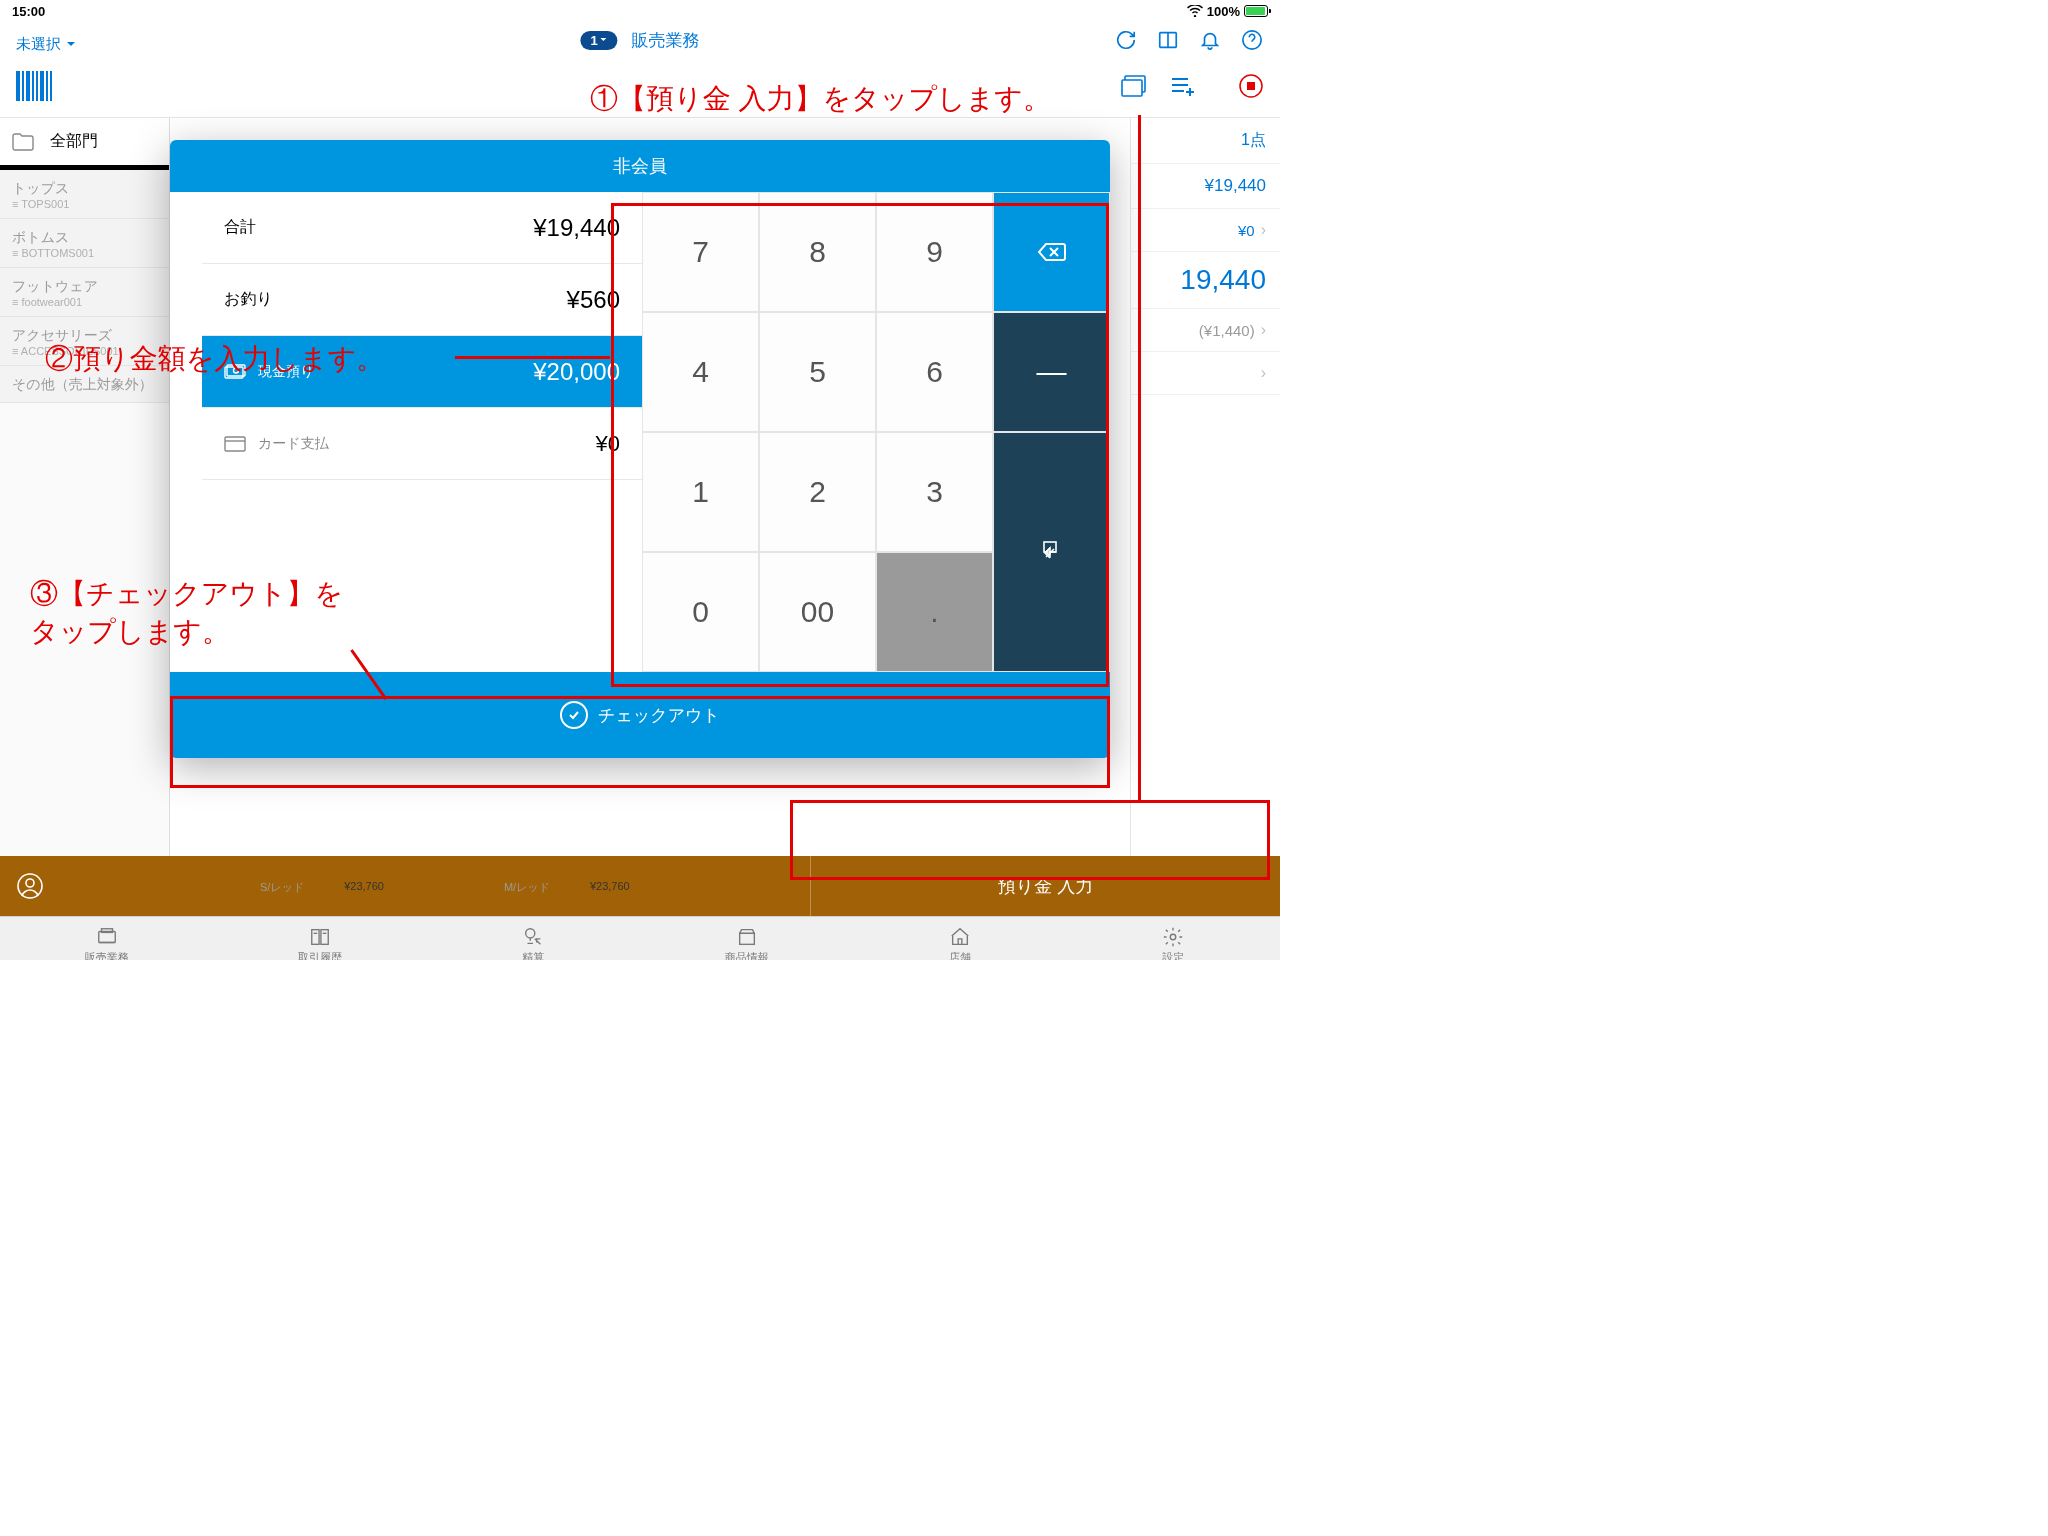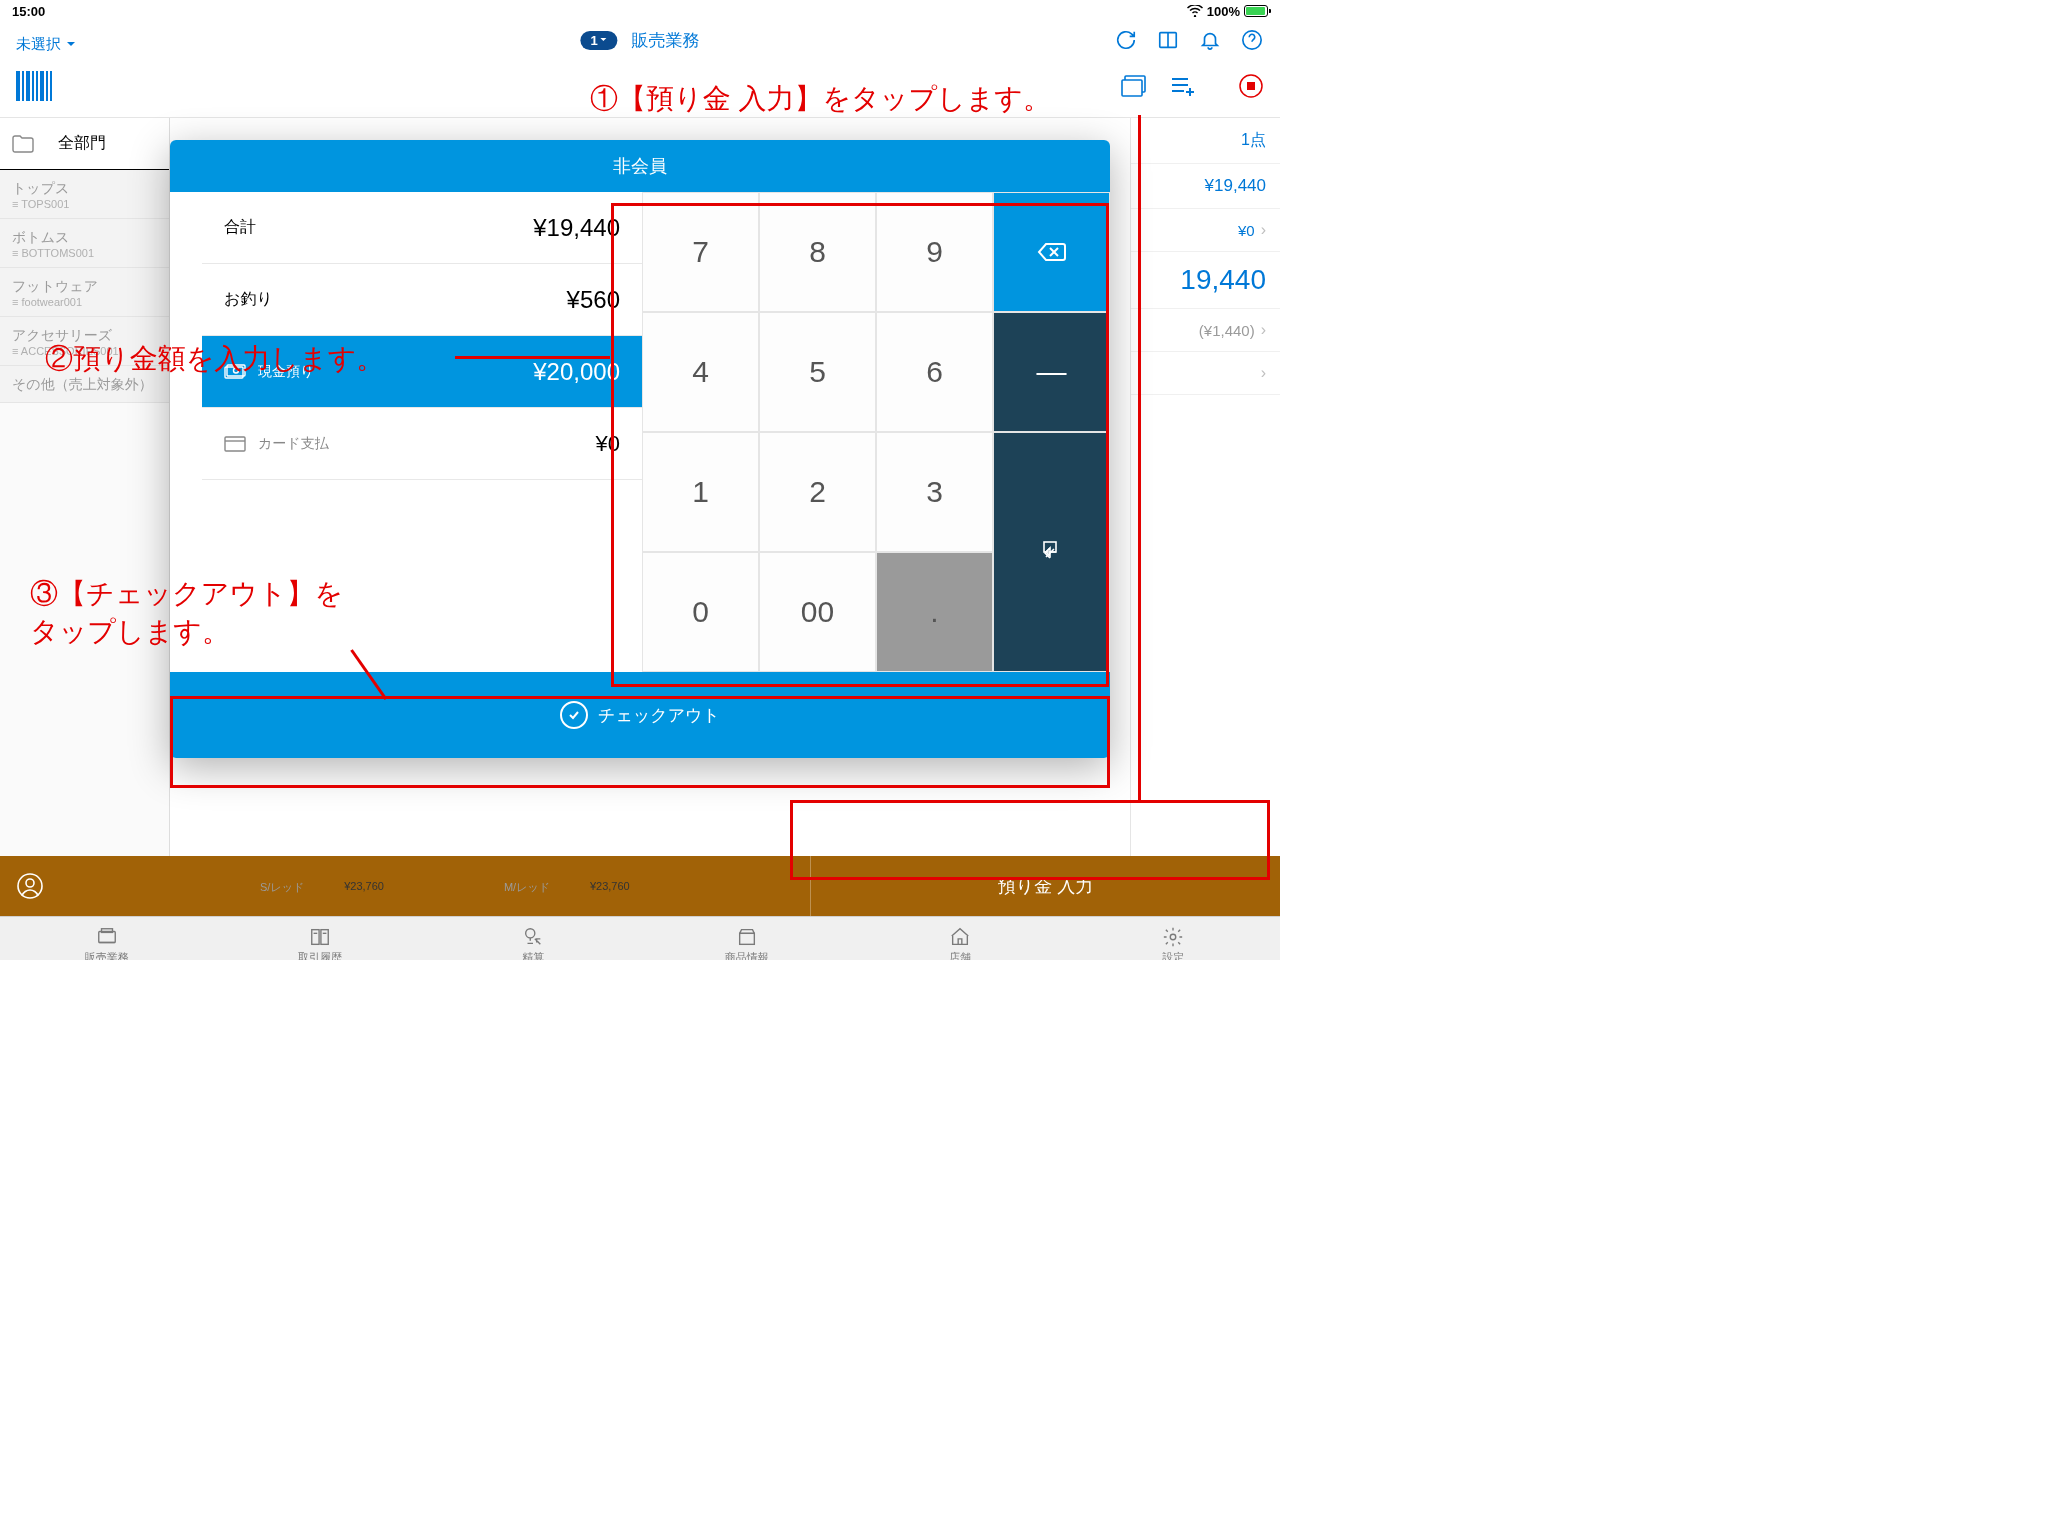--- a/index.html
+++ b/index.html
@@ -19,21 +19,21 @@
 .topbar .right { margin-left: auto; display: flex; gap: 18px; }
 .icon-btn { color: #0078d7; width: 24px; height: 24px; display: flex; align-items: center; justify-content: center; }
 
 .iconbar { height: 60px; display: flex; align-items: center; padding: 0 16px; gap: 20px; border-bottom: 1px solid #e5e5e5; }
 .barcode { color: #0078d7; }
 .iconbar .center-icons { margin-left: auto; display: flex; gap: 22px; }
 .iconbar .rec { margin-left: 20px; color: #e30000; }
 
 .main { display: flex; height: 738px; position: relative; }
 .sidebar { width: 170px; border-right: 1px solid #ddd; background: #fafafa; }
-.folder-row { height: 52px; display: flex; align-items: center; gap: 24px; padding: 0 12px; font-size: 16px; background: #fff; border-bottom: 1px solid #000000; }
+.folder-row { height: 52px; display: flex; align-items: center; gap: 16px; padding: 0 12px; font-size: 16px; background: #fff; border-bottom: 5px solid #000000; }
 .cat-item { padding: 10px 12px 8px; border-bottom: 1px solid #e5e5e5; color: #9b9b9b; background: #f3f3f3; }
 .cat-item .name { font-size: 14px; }
 .cat-item .code { font-size: 11px; color: #b0b0b0; }
 
 .content { flex: 1; position: relative; }
 
 .rightpane { width: 150px; border-left: 1px solid #e5e5e5; background: #fff; display: flex; flex-direction: column; }
 .rp-row { padding: 12px 14px; text-align: right; border-bottom: 1px solid #f0f0f0; display: flex; justify-content: flex-end; align-items: center; gap: 6px; }
 .rp-count { color: #0078d7; font-size: 16px; }
 .rp-amount { color: #0078d7; font-size: 17px; }

